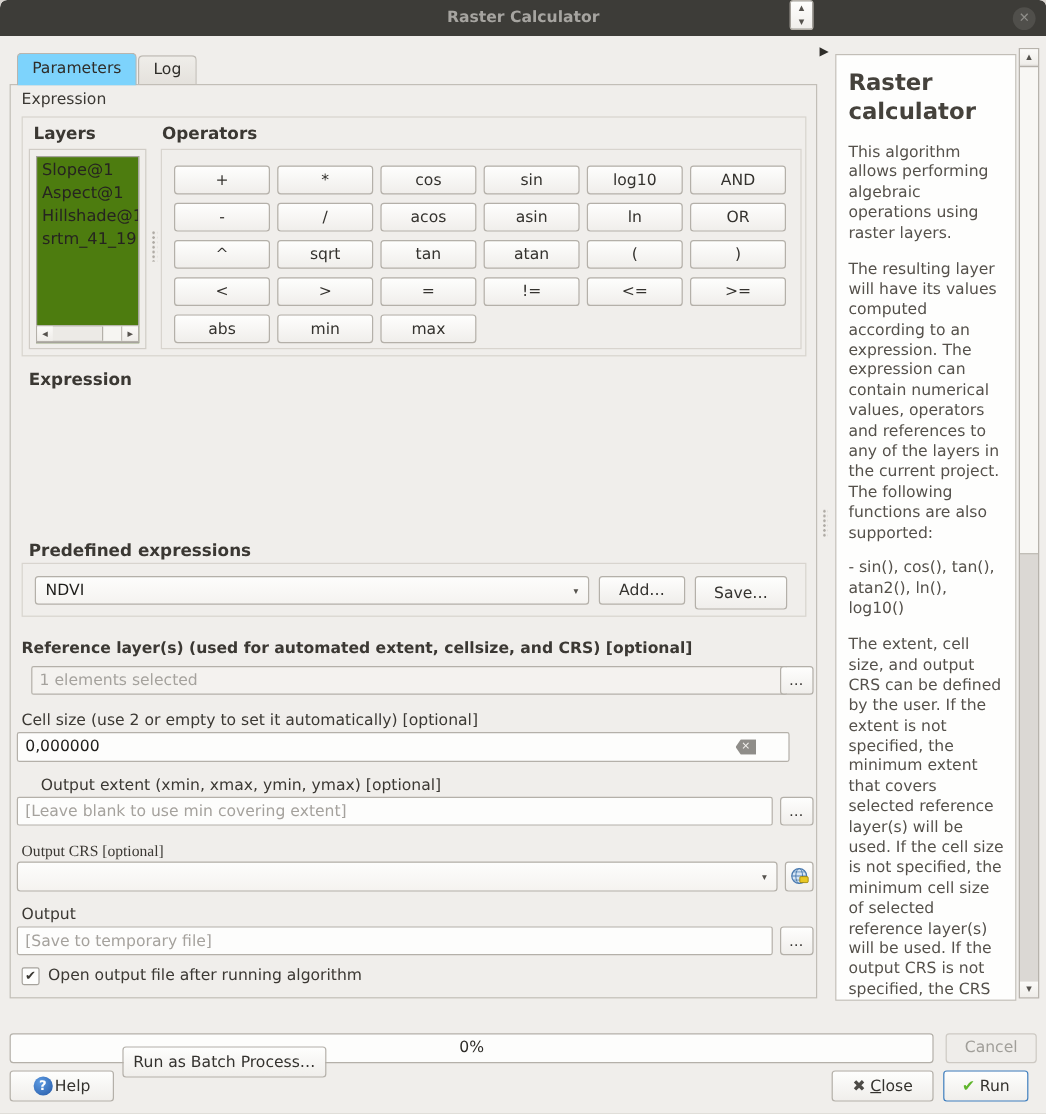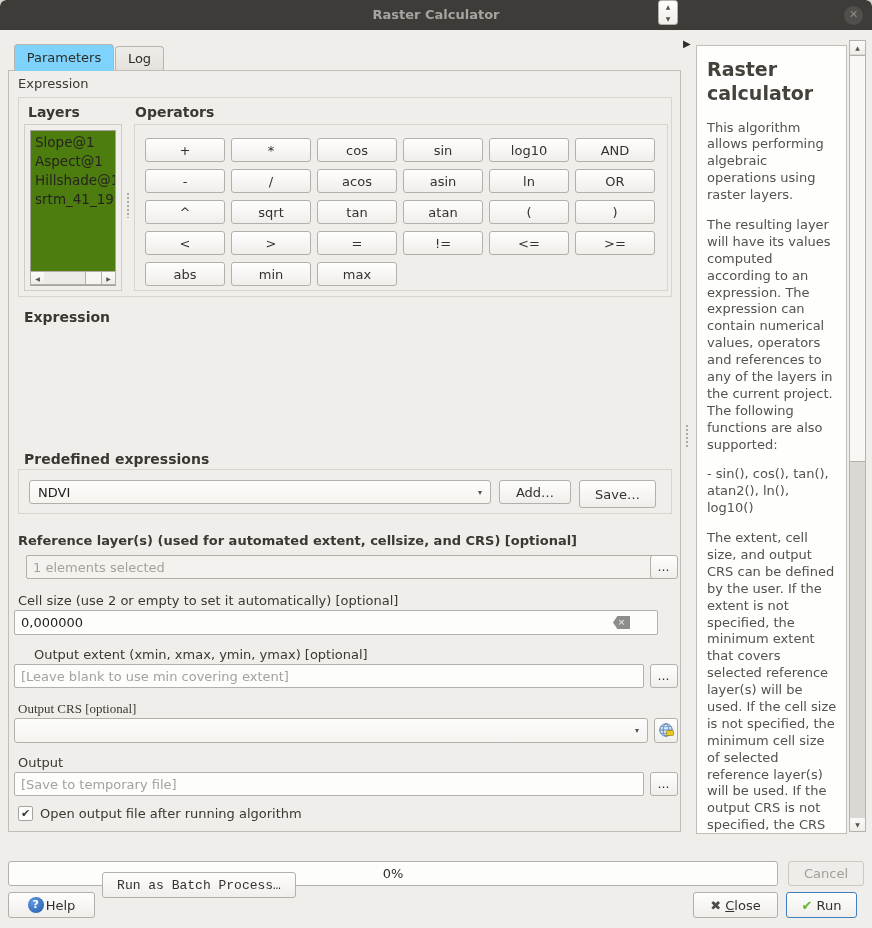--- a/index.html
+++ b/index.html
@@ -265,21 +265,21 @@
     <span>0%</span>
   </div>
   <div class="abs btn btn-dis" style="left:788px; top:861px; width:76px; height:25px;">
     <span>Cancel</span>
   </div>
 
   <div class="abs btn" style="left:8px; top:892px; width:87px; height:26px;">
     <span class="ico-help">?</span>
     <span>Help</span>
   </div>
-  <div class="abs btn" style="left:102px; top:872px; width:194px; height:26px;font-family:Liberation Mono, monospace;">
+  <div class="abs btn" style="left:102px; top:872px; width:170px; height:26px;">
     <span>Run as Batch Process…</span>
   </div>
   <div class="abs btn" style="left:693px; top:892px; width:85px; height:26px;">
     <span class="ico-closex">✖</span>
     <span><u>C</u>lose</span>
   </div>
   <div class="abs btn run-default" style="left:786px; top:892px; width:71px; height:26px;">
     <span class="ico-run">✔</span>
     <span>Run</span>
   </div>

